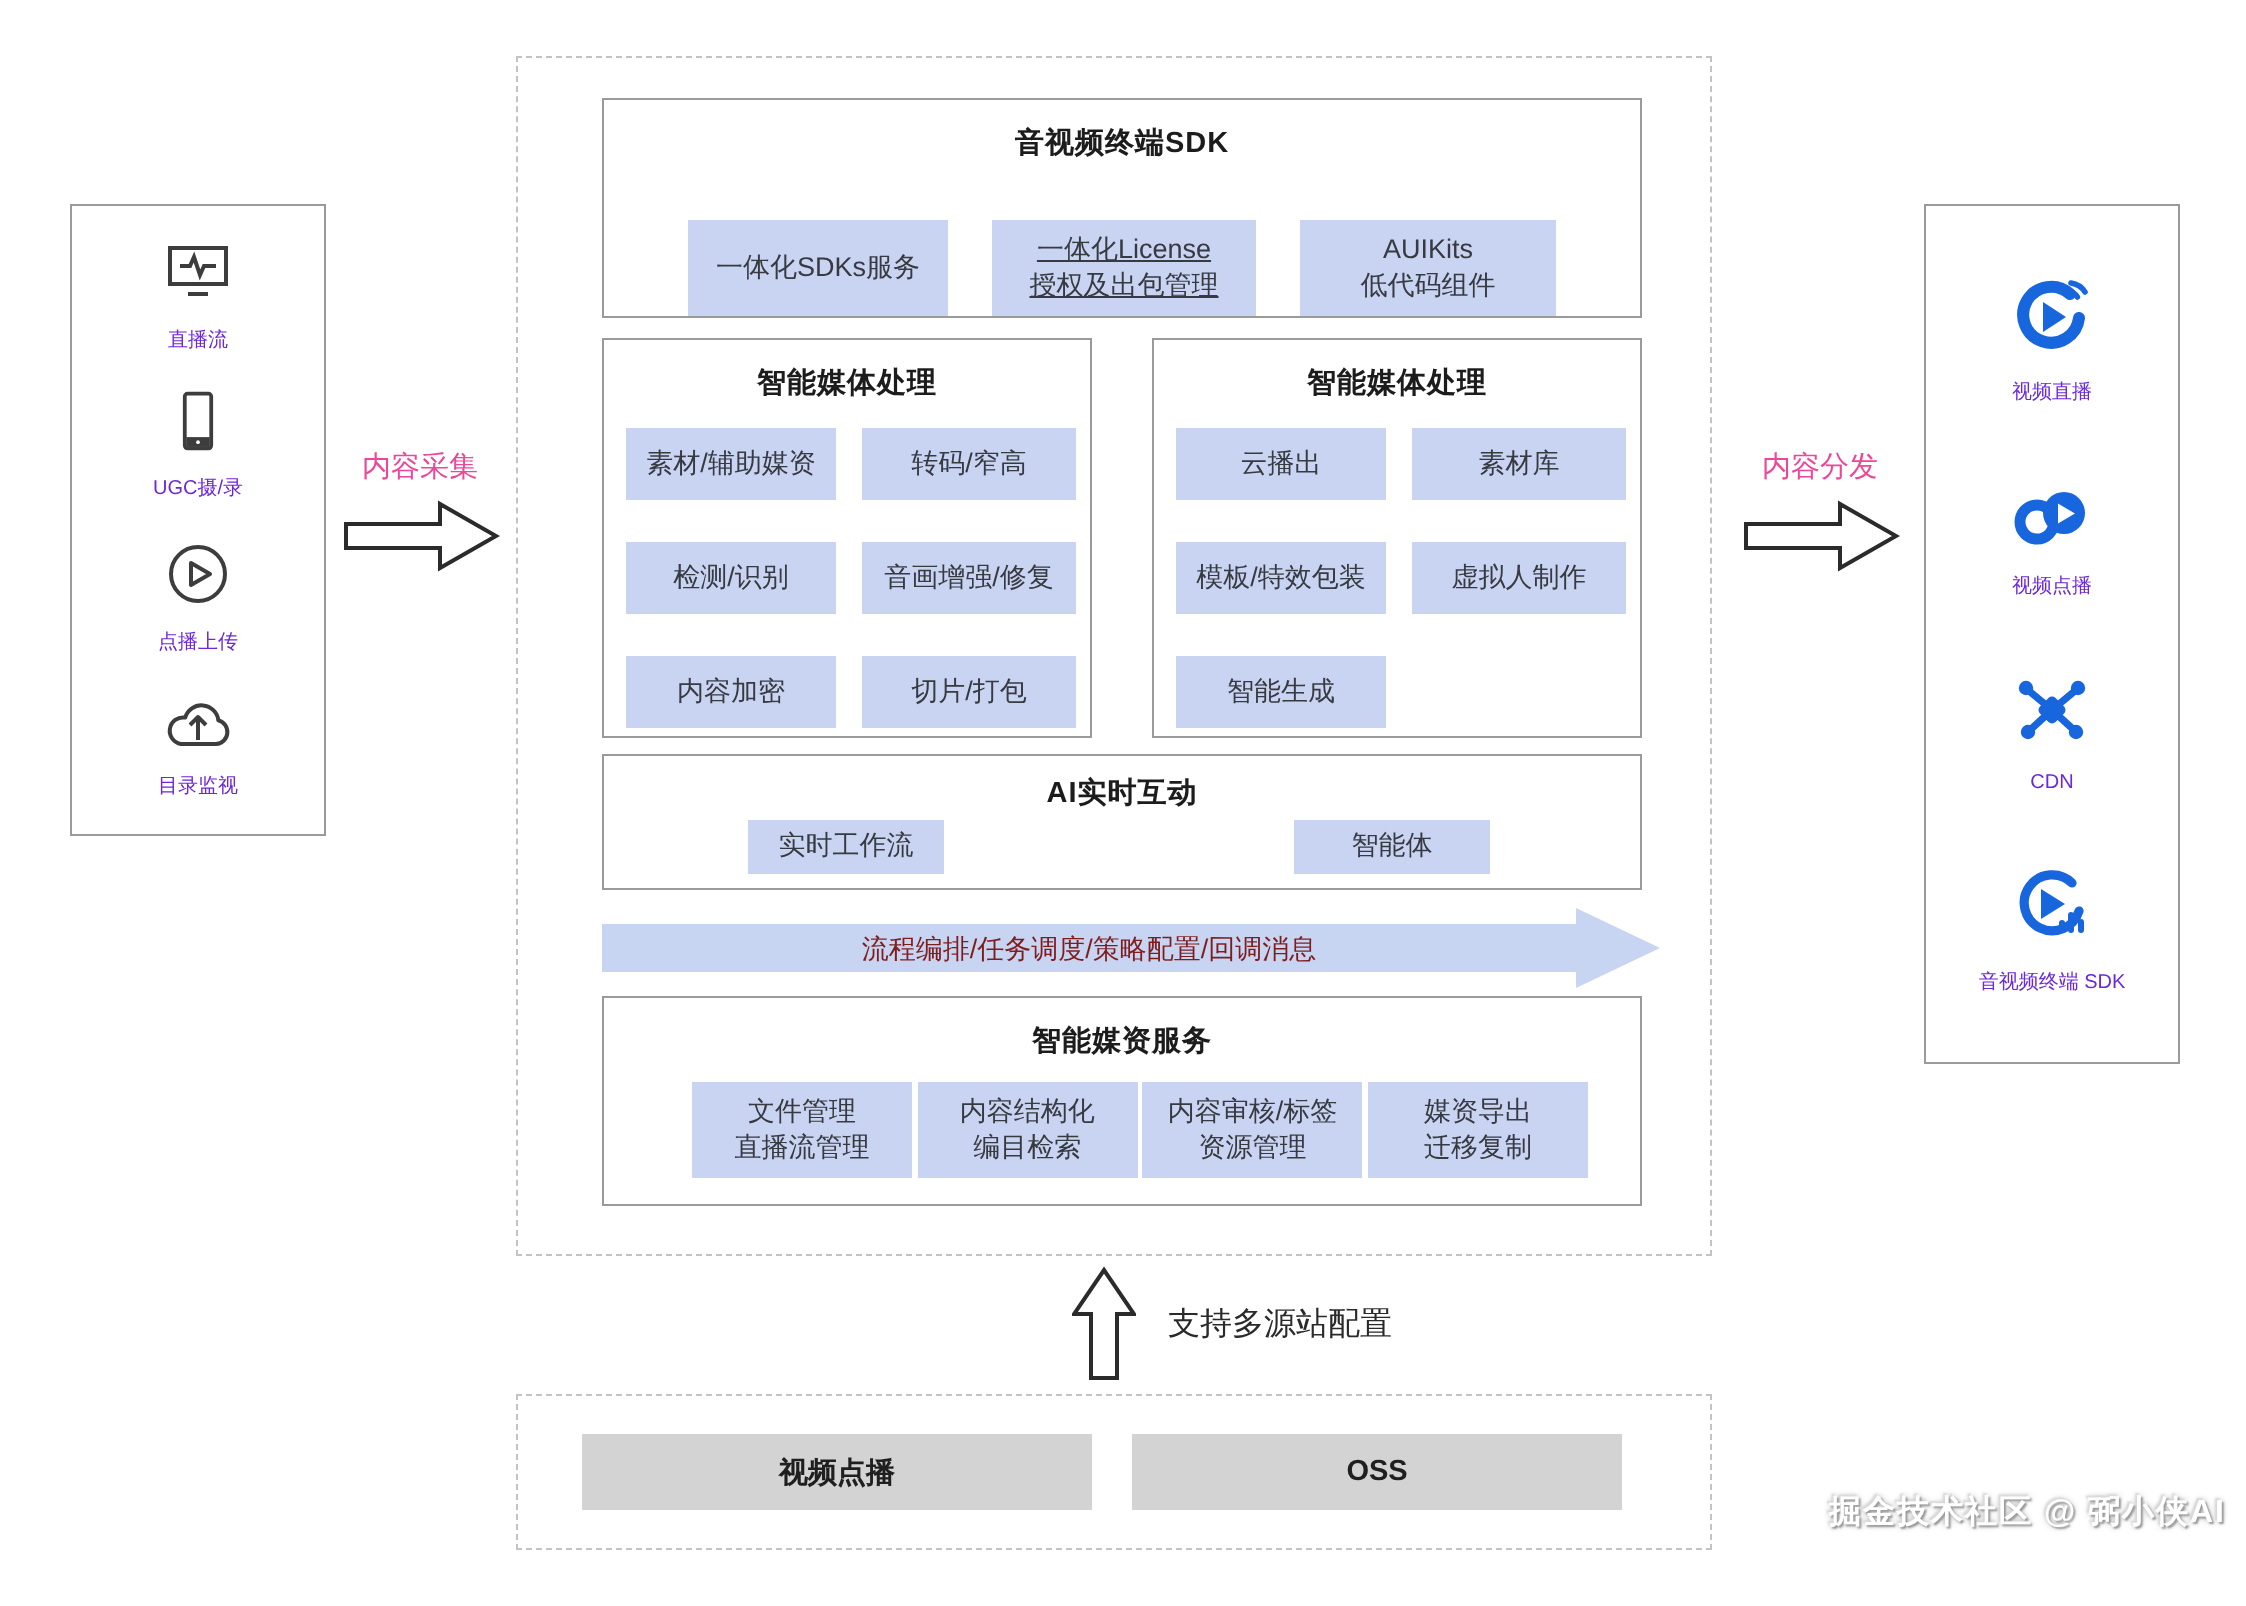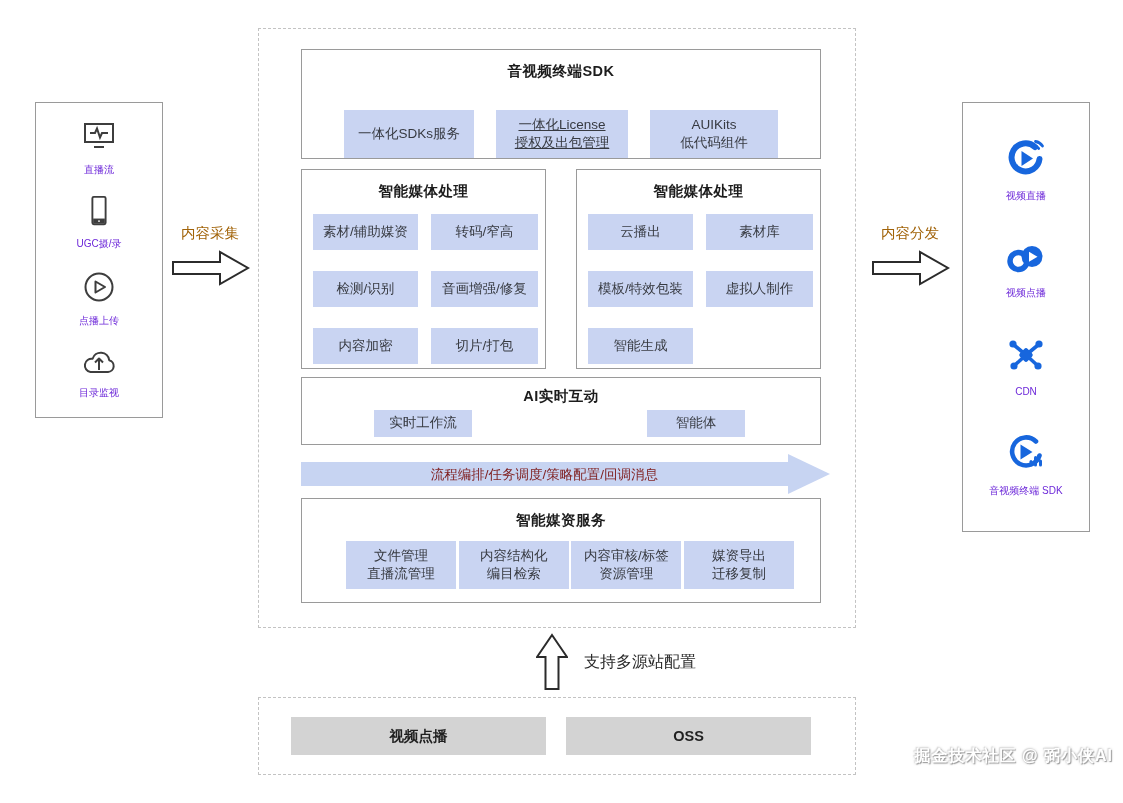--- a/index.html
+++ b/index.html
@@ -20,21 +20,21 @@
     background:#c9d4f2; color:#373a41; font-size:13.5px; line-height:1.35;
     display:flex; align-items:center; justify-content:center; text-align:center;
     white-space:pre-line;
   }
   .chip-row { position:absolute; display:flex; justify-content:center; }
   .grid2 { position:absolute; display:grid; grid-template-columns:105px 107px; column-gap:13px; row-gap:21px; }
   .grid2 .chip { height:36px; }
   .side-panel { display:flex; flex-direction:column; justify-content:space-evenly; align-items:center; }
   .side-item { display:flex; flex-direction:column; align-items:center; gap:9px; }
   .side-label { font-size:10px; color:#6d28d9; white-space:nowrap; }
-  .flow-label { position:absolute; width:80px; text-align:center; font-size:14.5px; color:#a16207; white-space:nowrap; }
+  .flow-label { position:absolute; width:80px; text-align:center; font-size:14.5px; color:#ec4899; white-space:nowrap; }
   .band-text {
     position:absolute; left:0; width:487px; top:13px; text-align:center;
     font-size:13.5px; color:#7f1d1d;
   }
   .gray-chip {
     position:absolute; background:#d3d3d3; height:38px; display:flex;
     align-items:center; justify-content:center; font-size:14.5px; font-weight:bold; color:#1f1f1f;
   }
   #watermark {
     position:absolute; left:808px; top:746px; width:305px; text-align:right;

